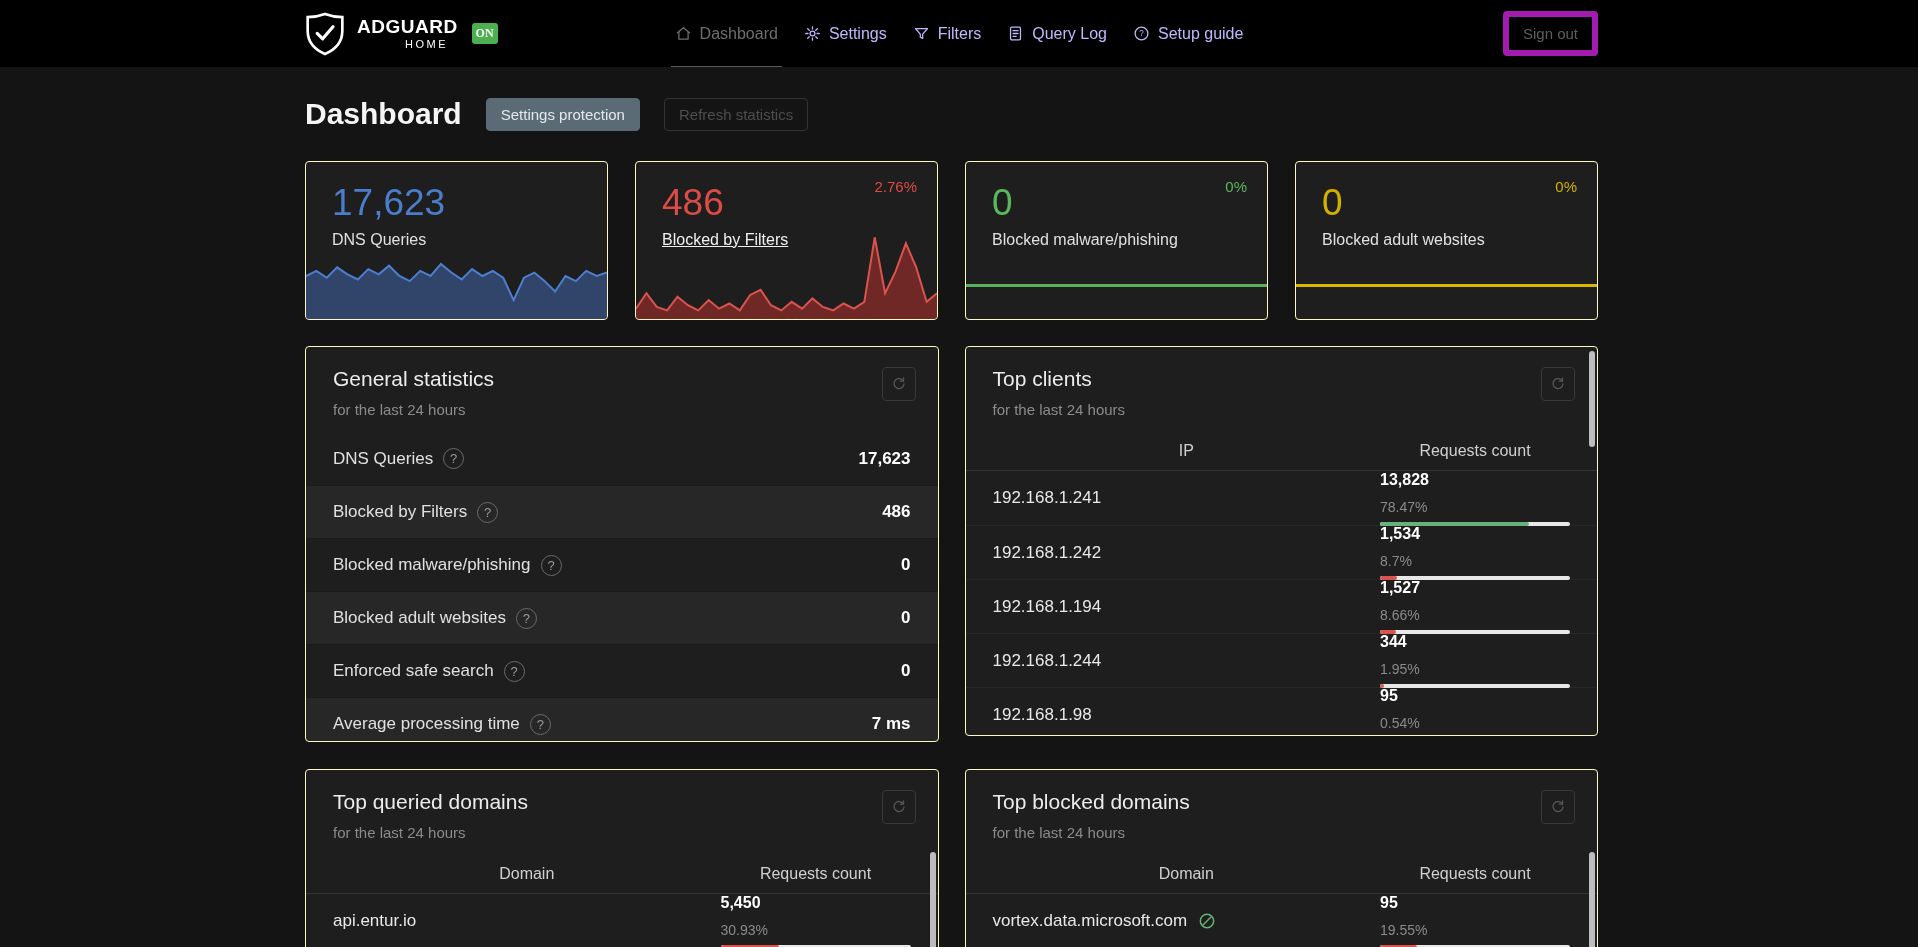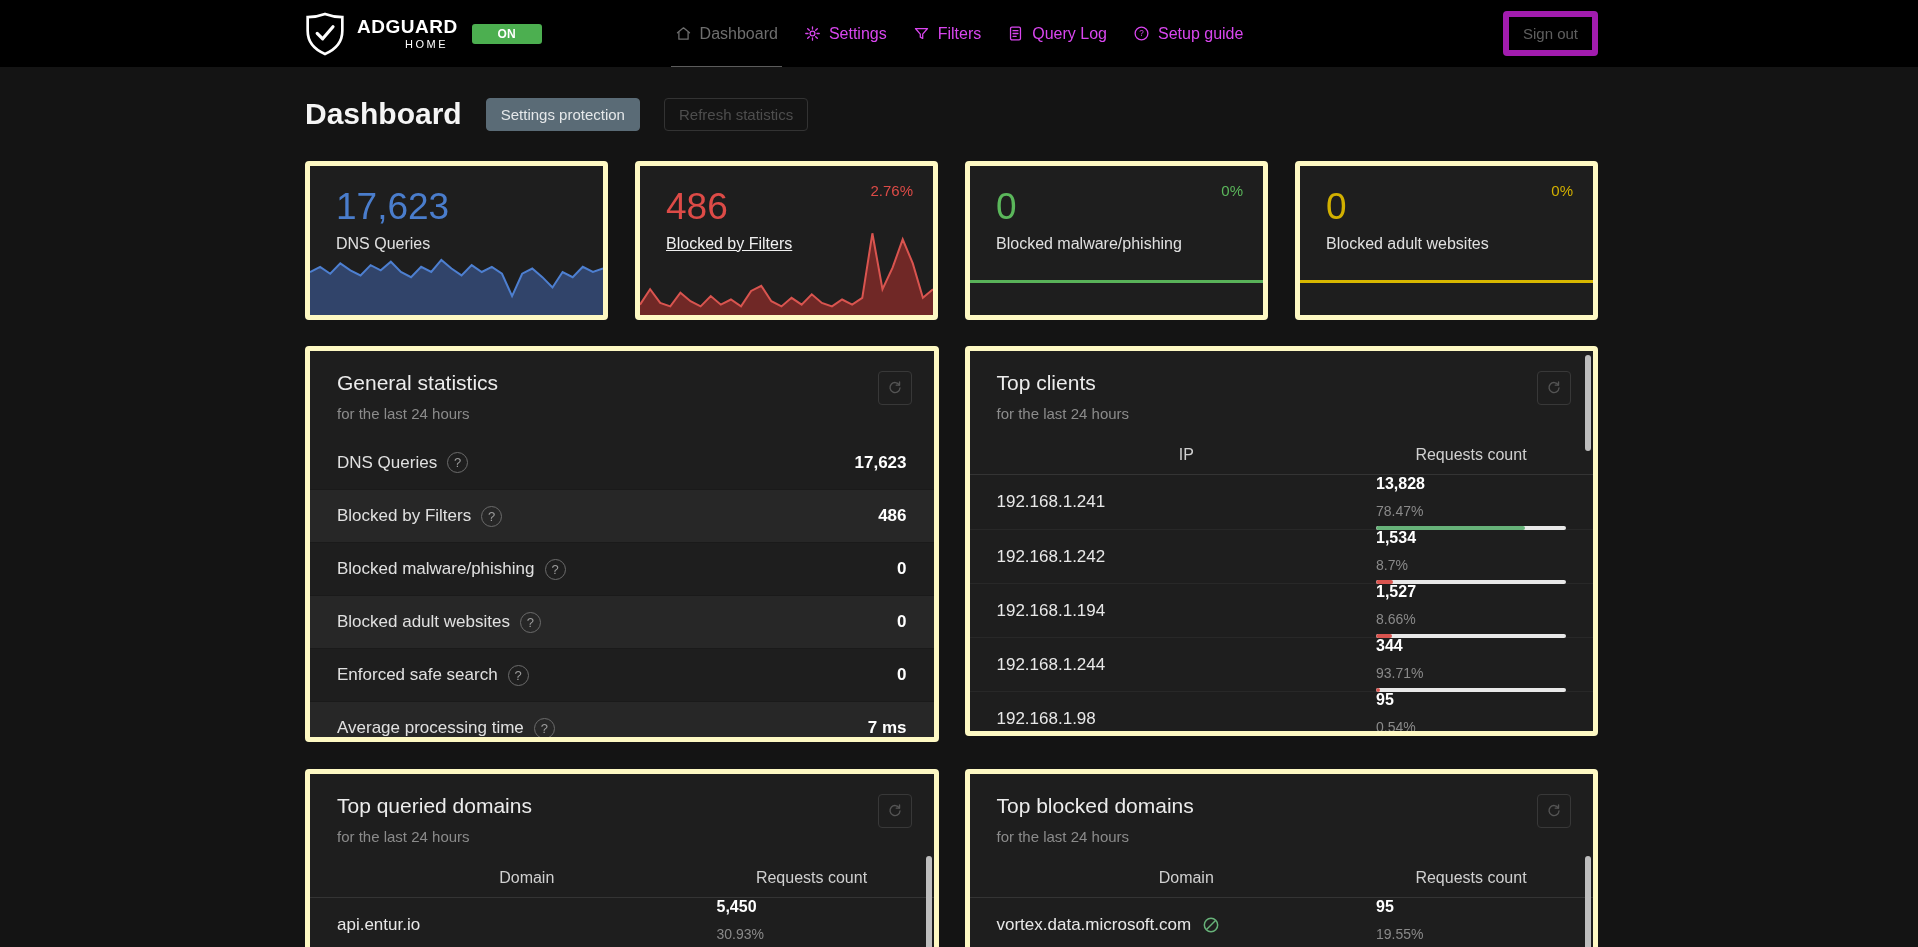--- a/index.html
+++ b/index.html
@@ -8,42 +8,42 @@
 
   
   .navbar { position:relative; height:67px; background:#000; display:flex;
             align-items:center; justify-content:center; }
   .brand { position:absolute; left:305px; top:0; height:100%; display:flex; align-items:center; gap:12px; }
   .brand-logo { width:40px; height:44px; }
   .brand-text { line-height:1; }
   .brand-name { font-size:19px; font-weight:700; color:#fff; letter-spacing:.5px; }
   .brand-sub  { font-size:11px; color:#fff; letter-spacing:2.5px; margin-top:3px;margin-left:48px; }
   .on-badge { background:#4caf50; color:#fff; font-size:12px; font-weight:700;
-              padding:3px 26px; border-radius:3px; margin-left:2px; }
+              padding:3px 4px; border-radius:3px; margin-left:2px;font-family:Liberation Serif, serif; }
   .nav-items { display:flex; height:100%; align-items:stretch; }
   .nav-item { display:flex; align-items:center; gap:8px; margin:0 13px; font-size:16px;
-              color:#d946ef; cursor:pointer; position:relative; }
+              color:#c4b5fd; cursor:pointer; position:relative; }
   .nav-item svg { width:17px; height:17px; }
   .nav-item.active { color:#6e6e6e; }
   .nav-item.active::after { content:''; position:absolute; left:-4px; right:-4px; bottom:0;
                             height:1px; background:#5c5c5c; }
   .sign-out { position:absolute; right:320px; background:transparent; border:6px solid #a21caf;
               color:#5f5f5f; font-size:15px; padding:8px 14px; border-radius:4px; cursor:pointer;
               font-family:inherit; }
 
   
   .content { margin-left:305px; width:1293px; padding-top:30px; }
   .page-header { display:flex; align-items:center; gap:24px; }
   .page-title { font-size:30px; font-weight:700; color:#f5f5f5; }
   .btn { font-family:inherit; font-size:15px; padding:7px 14px; border-radius:4px; cursor:pointer; }
   .btn-gray { background:#5a6b76; border:1px solid #5a6b76; color:#e5e8ea; }
   .btn-ghost { background:transparent; border:1px solid #333; color:#4e4e4e; }
 
   
-  .card { background:#1e1e1e; border:5px solid #fef9c3; border-radius:4px; position:relative; overflow:hidden; }
+  .card { background:#1e1e1e; border:1px solid #fef9c3; border-radius:4px; position:relative; overflow:hidden; }
 
   .stat-row { display:flex; gap:27px; margin-top:30px; }
   .stat-card { flex:1; height:159px; padding:20px 26px; }
   .stat-value { font-size:37px; line-height:1.15; }
   .stat-label { font-size:16px; color:#e0e0e0; margin-top:6px; display:inline-block; }
   .stat-label.link { text-decoration:underline; cursor:pointer; color:#f0f0f0; }
   .stat-percent { position:absolute; top:16px; right:20px; font-size:15px; }
   .sparkline { position:absolute; left:0; right:0; bottom:0; height:86px; }
   .sparkline.flat { height:3px; bottom:32px; }
 
@@ -300,21 +300,21 @@
               <div class="bar">
                 <div class="bar-fill" style="width: 8.66%; background: rgb(217, 84, 79);"></div>
               </div>
             </div>
           </div>
           <div class="tbl-row">
             <span class="cell-main">192.168.1.244</span>
             <div class="cell-count">
               <div class="count-line">
                 <b>344</b>
-                <span class="pct">93.71%</span>
+                <span class="pct">1.95%</span>
               </div>
               <div class="bar">
                 <div class="bar-fill" style="width: 1.95%; background: rgb(217, 84, 79);"></div>
               </div>
             </div>
           </div>
           <div class="tbl-row">
             <span class="cell-main">192.168.1.98</span>
             <div class="cell-count">
               <div class="count-line">

